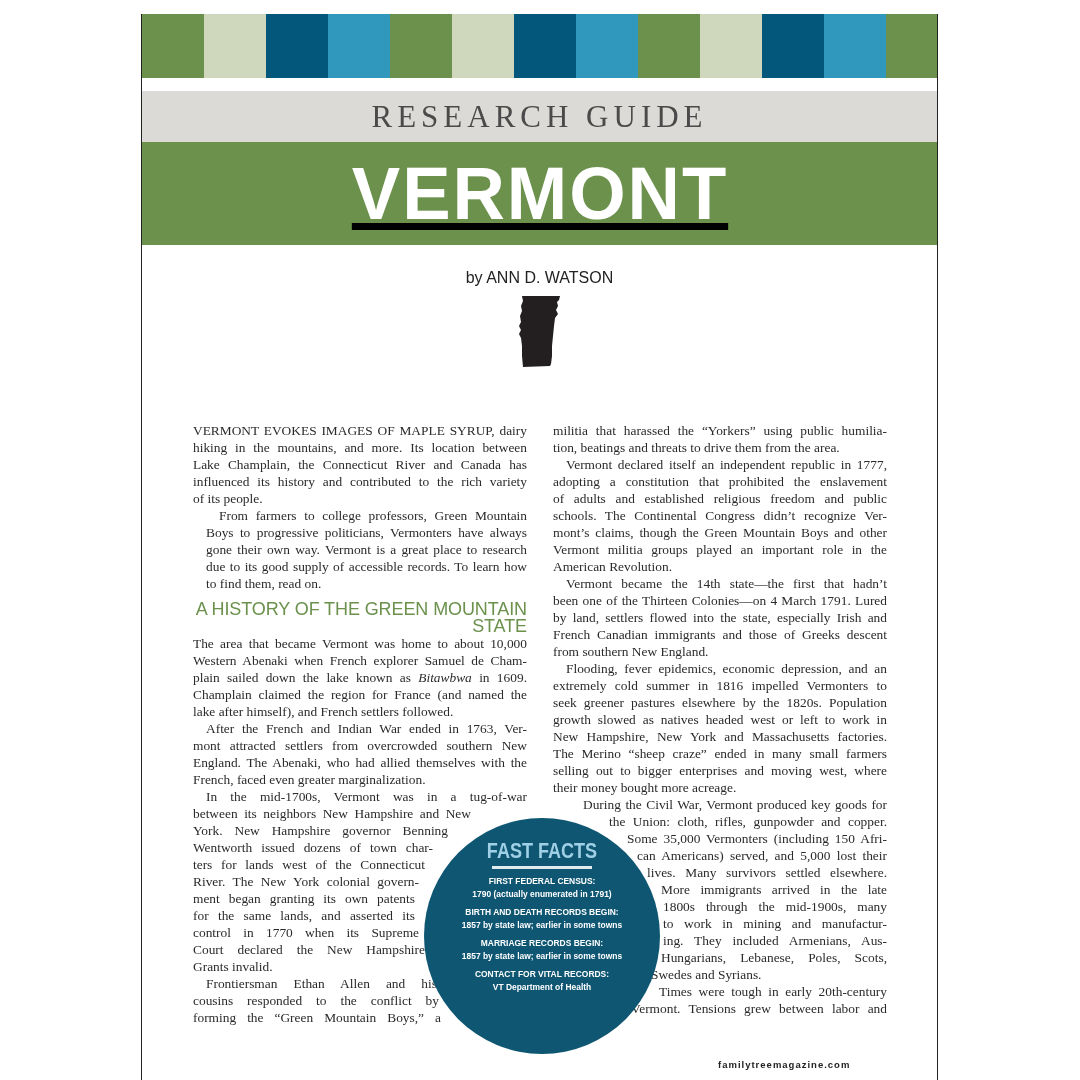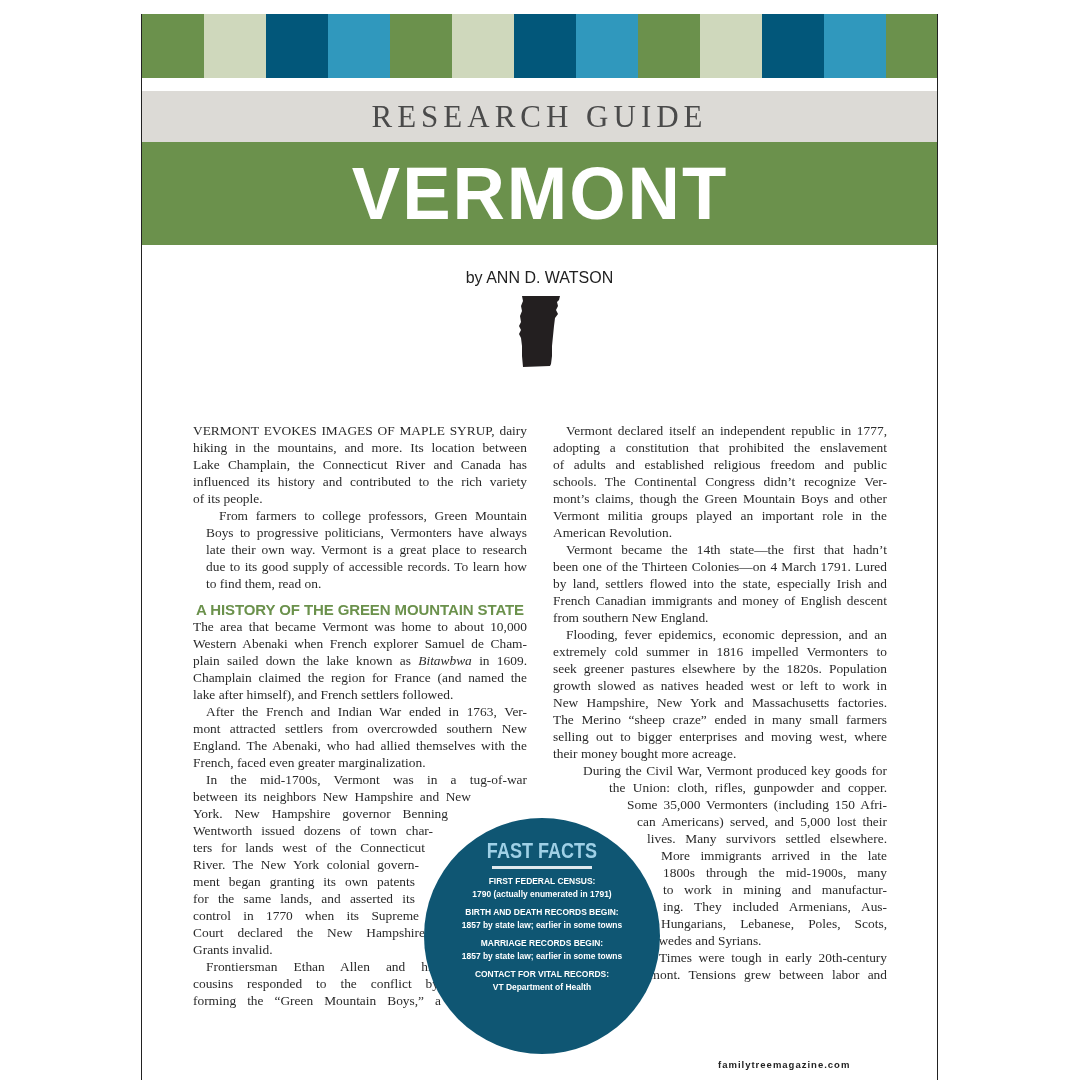--- a/index.html
+++ b/index.html
@@ -14,43 +14,43 @@
   .gray-band {
     position: absolute; left: 0; top: 77px; width: 795px; height: 51px; background: #dcdad6;
     display: flex; align-items: center; justify-content: center;
   }
   .gray-band span {
     font-family: "Liberation Serif", "DejaVu Serif", serif; font-size: 31px; letter-spacing: 5px;
     color: #4a4a4a; transform: scaleY(1.05);
   }
   .green-band {
     position: absolute; left: 0; top: 128px; width: 795px; height: 103px; background: #6b914c;
-    display: flex; align-items: center; justify-content: center;
+    display: flex; align-items: center; justify-content: center; text-decoration: underline;
   }
   .green-band span {
     font-family: "Liberation Sans", "DejaVu Sans", sans-serif; font-weight: bold;
     font-size: 74px; color: #ffffff; letter-spacing: 2px; line-height: 1; transform: scaleX(0.98);
   }
   .byline {
     position: absolute; left: 0; top: 255px; width: 795px; text-align: center;
     font-family: "Liberation Sans", "DejaVu Sans", sans-serif; font-size: 16px; color: #222;
   }
   .state-shape { position: absolute; left: 376px; top: 282px; width: 44px; height: 71px; }
   .col {
     position: absolute; font-family: "Liberation Serif", "DejaVu Serif", serif;
     font-size: 13.4px; line-height: 17px; color: #2a2a2a; text-align: justify;
   }
   .col p { margin: 0; }
   .col p.indent { text-indent: 13px; }
   .col1 { left: 51px; top: 408px; width: 334px; }
   .col2 { left: 411px; top: 408px; width: 334px; }
   .section-head {
-    font-family: "Liberation Sans", "DejaVu Sans", sans-serif; font-weight: bold;
-    color: #6b914c; font-size: 15px; letter-spacing: -0.1px; margin-top: 9px !important;
-    text-align: center; line-height: 17px;
+    font-family: "Liberation Sans", "DejaVu Sans", sans-serif; font-weight: normal;
+    color: #6b914c; font-size: 18px; letter-spacing: -0.1px; margin-top: 9px !important;
+    text-align: right; line-height: 17px;
   }
   .line { display: block; text-align: justify; text-align-last: justify; white-space: nowrap; }
   .line.last { text-align-last: left; }
   .fastfacts {
     position: absolute; left: 282px; top: 804px; width: 236px; height: 236px; border-radius: 50%;
     background: #0f5673; color: #fff; text-align: center;
     font-family: "Liberation Sans", "DejaVu Sans", sans-serif;
   }
   .ff-title {
     position: absolute; left: 0; width: 236px; top: 20px; font-weight: bold; font-size: 22px;
@@ -107,21 +107,21 @@
     <p id="c1-intro">
         <span class="line">VERMONT EVOKES IMAGES OF MAPLE SYRUP, dairy</span>
         <span class="line">hiking in the mountains, and more. Its location between</span>
         <span class="line">Lake Champlain, the Connecticut River and Canada has</span>
         <span class="line">influenced its history and contributed to the rich variety</span>
         <span class="line last">of its people.</span>
       </p>
     <p class="indent" id="c1-p2">
         <span class="line" style="padding-left: 13px;">From farmers to college professors, Green Mountain</span>
         <span class="line">Boys to progressive politicians, Vermonters have always</span>
-        <span class="line">late their own way. Vermont is a great place to research</span>
+        <span class="line">gone their own way. Vermont is a great place to research</span>
         <span class="line">due to its good supply of accessible records. To learn how</span>
         <span class="line last">to find them, read on.</span>
       </p>
     <p class="section-head">A HISTORY OF THE GREEN MOUNTAIN STATE</p>
     <p id="c1-p3">
         <span class="line">The area that became Vermont was home to about 10,000</span>
         <span class="line">Western Abenaki when French explorer Samuel de Cham-</span>
         <span class="line">plain sailed down the lake known as <em>Bitawbwa</em> in 1609.</span>
         <span class="line">Champlain claimed the region for France (and named the</span>
         <span class="line last">lake after himself), and French settlers followed.</span>
@@ -146,34 +146,38 @@
         <span class="line last" style="width: 240px; box-sizing: border-box;">Grants invalid.</span>
       </p>
     <p id="c1-p6">
         <span class="line" style="width: 244px; padding-left: 13px; box-sizing: border-box;">Frontiersman Ethan Allen and his</span>
         <span class="line" style="width: 246px; box-sizing: border-box;">cousins responded to the conflict by</span>
         <span class="line" style="width: 248px; box-sizing: border-box;">forming the “Green Mountain Boys,” a</span>
       </p>
   </div>
 
   <div class="col col2">
+    <p id="c2-p1">
+        <span class="line">militia that harassed the “Yorkers” using public humilia-</span>
+        <span class="line last">tion, beatings and threats to drive them from the area.</span>
+      </p>
     <p id="c2-p2">
         <span class="line" style="padding-left: 13px;">Vermont declared itself an independent republic in 1777,</span>
         <span class="line">adopting a constitution that prohibited the enslavement</span>
         <span class="line">of adults and established religious freedom and public</span>
         <span class="line">schools. The Continental Congress didn’t recognize Ver-</span>
         <span class="line">mont’s claims, though the Green Mountain Boys and other</span>
         <span class="line">Vermont militia groups played an important role in the</span>
         <span class="line last">American Revolution.</span>
       </p>
     <p id="c2-p3">
         <span class="line" style="padding-left: 13px;">Vermont became the 14th state—the first that hadn’t</span>
         <span class="line">been one of the Thirteen Colonies—on 4 March 1791. Lured</span>
         <span class="line">by land, settlers flowed into the state, especially Irish and</span>
-        <span class="line">French Canadian immigrants and money of English descent</span>
+        <span class="line">French Canadian immigrants and those of Greeks descent</span>
         <span class="line last">from southern New England.</span>
       </p>
     <p id="c2-p4">
         <span class="line" style="padding-left: 13px;">Flooding, fever epidemics, economic depression, and an</span>
         <span class="line">extremely cold summer in 1816 impelled Vermonters to</span>
         <span class="line">seek greener pastures elsewhere by the 1820s. Population</span>
         <span class="line">growth slowed as natives headed west or left to work in</span>
         <span class="line">New Hampshire, New York and Massachusetts factories.</span>
         <span class="line">The Merino “sheep craze” ended in many small farmers</span>
         <span class="line">selling out to bigger enterprises and moving west, where</span>

